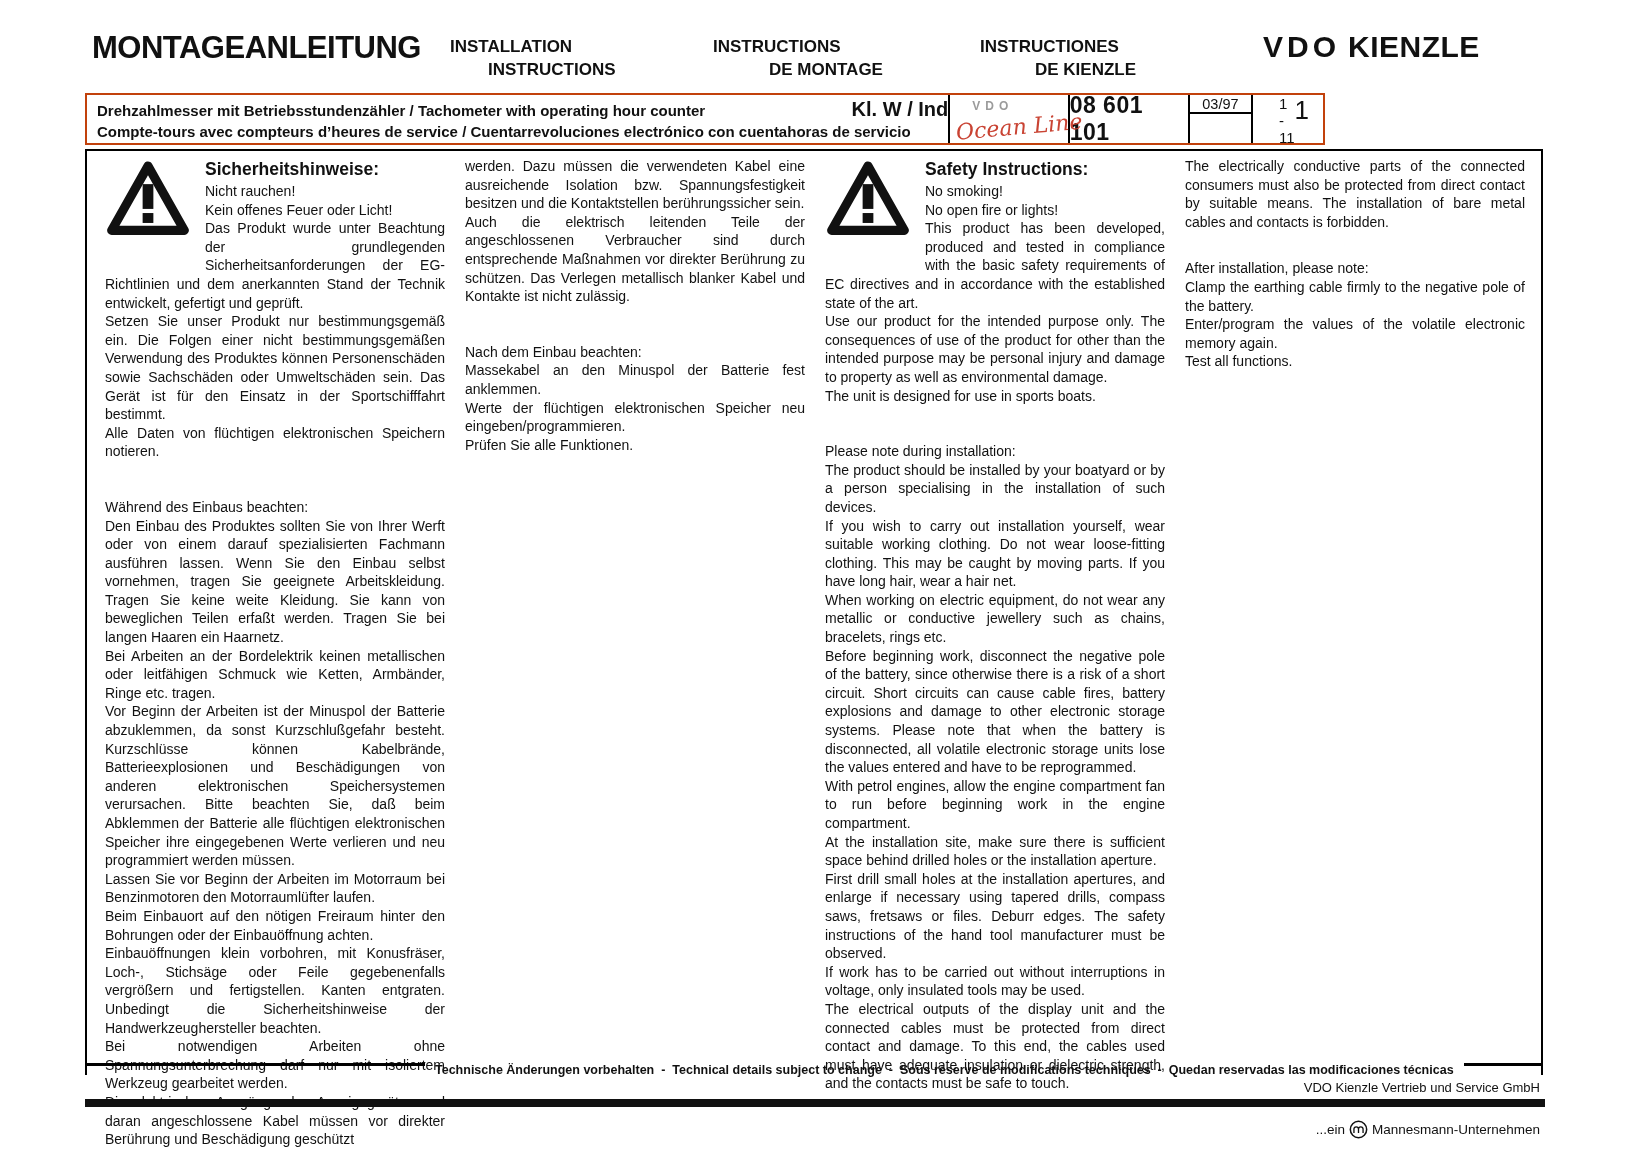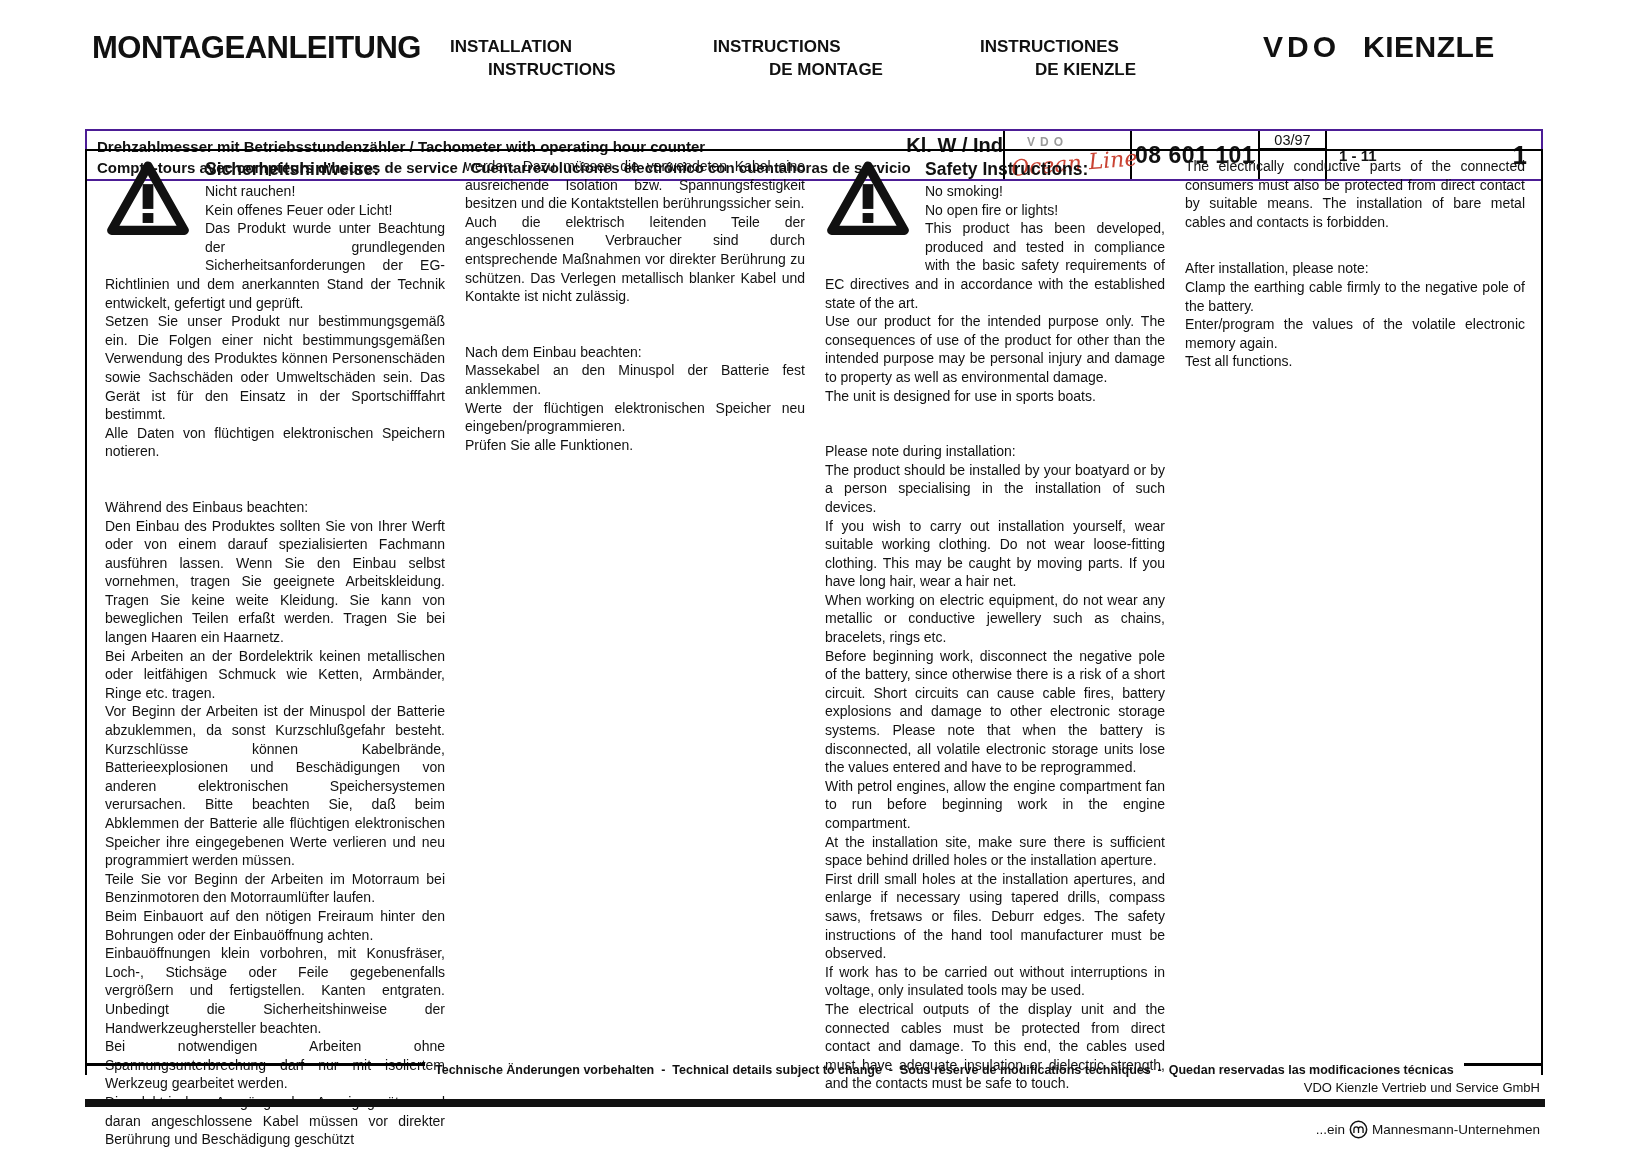--- a/index.html
+++ b/index.html
@@ -13,44 +13,44 @@
   .lang-block { position:absolute; top:35px; font-size:17px; font-weight:bold; line-height:23px; white-space:nowrap; }
   .lang-en { left:450px; }
   .lang-fr { left:713px; }
   .lang-es { left:980px; }
   .lang-block .l2 { display:block; }
   .lang-en .l2 { padding-left:38px; }
   .lang-fr .l2 { padding-left:56px; }
   .lang-es .l2 { padding-left:55px; }
   .brand { position:absolute; left:1263px; top:30px; white-space:nowrap; }
   .brand .vdo { font-size:30px; font-weight:bold; letter-spacing:4px; }
-  .brand .kienzle { font-size:30px; font-weight:bold; letter-spacing:0.5px; margin-left:23px; }
-
-  
-  .pbar { position:absolute; left:85px; top:93px; width:1458px; height:52px;
-          border:2px solid #4c1d95; display:flex;margin-top:36px; }
+  .brand .kienzle { font-size:30px; font-weight:bold; letter-spacing:0.5px; margin-left:8px; }
+
+  
+  .pbar { position:absolute; left:85px; top:93px; width:1240px; height:52px;
+          border:2px solid #c2410c; display:flex; }
   .pbar .cell { border-left:2px solid #000; }
   .pbar .cell:first-child { border-left:none; }
   .c-title { width:916px; padding:5px 10px 0 10px; position:relative; }
   .c-title .t { font-size:15px; font-weight:bold; line-height:21px; white-space:nowrap; }
   .class-code { position:absolute; top:3px; right:0; font-size:20px; font-weight:bold; }
   .c-logo { width:127px; position:relative; }
   .c-logo .lvdo { position:absolute; left:22px; top:4px; font-size:12px; font-weight:bold;
                   letter-spacing:5px; color:#9b9b9b; }
   .c-logo .lscript { position:absolute; left:6px; bottom:3px; right:2px;
                      font-family:"DejaVu Serif", serif; font-style:italic; font-size:22px;
                      color:#c94333; transform:rotate(-5deg); white-space:nowrap; }
   .c-part { width:128px; display:flex; align-items:center; justify-content:center;
             font-size:23px; font-weight:bold; letter-spacing:0.5px; }
   .c-date { width:67px; display:flex; flex-direction:column;gap:12px; }
   .c-date .d-top { flex:1; border-bottom:2px solid #000; display:flex; align-items:center;
                    justify-content:center; font-size:14.5px; }
   .c-date .d-bottom { flex:1; }
-  .c-pages { flex:1; display:flex; align-items:center; justify-content:space-between;
-             padding:0 14px 0 12px;font-weight:bold; }
+  .c-pages { flex:1; display:flex; justify-content:space-between;
+             padding:0 14px 0 26px; }
   .c-pages .range { font-size:15px; }
   .c-pages .pageno { font-size:26px; }
 
   
   .content { position:absolute; left:85px; top:149px; width:1458px; height:926px;
              border:2px solid #000; border-bottom:none; display:flex; gap:20px;
              padding:6px 16px 0 18px; }
   .col { width:340px; font-size:14px; line-height:18.6px; text-align:justify;
          hyphens:auto; -webkit-hyphens:auto; }
   .col p { margin:0; }
@@ -129,21 +129,21 @@
       <h2>Sicherheitshinweise:</h2>
       <p>Nicht rauchen!</p>
       <p>Kein offenes Feuer oder Licht!</p>
       <p>Das Produkt wurde unter Beachtung der grundlegenden Sicherheitsanforderungen der EG-Richtlinien und dem anerkannten Stand der Technik entwickelt, gefertigt und geprüft.</p>
       <p>Setzen Sie unser Produkt nur bestimmungsgemäß ein. Die Folgen einer nicht bestimmungsgemäßen Verwendung des Produktes können Personenschäden sowie Sachschäden oder Umweltschäden sein. Das Gerät ist für den Einsatz in der Sportschifffahrt bestimmt.</p>
       <p>Alle Daten von flüchtigen elektronischen Speichern notieren.</p>
       <p class="gap-lg">Während des Einbaus beachten:</p>
       <p>Den Einbau des Produktes sollten Sie von Ihrer Werft oder von einem darauf spezialisierten Fachmann ausführen lassen. Wenn Sie den Einbau selbst vornehmen, tragen Sie geeignete Arbeitskleidung. Tragen Sie keine weite Kleidung. Sie kann von beweglichen Teilen erfaßt werden. Tragen Sie bei langen Haaren ein Haarnetz.</p>
       <p>Bei Arbeiten an der Bordelektrik keinen metallischen oder leitfähigen Schmuck wie Ketten, Armbänder, Ringe etc. tragen.</p>
       <p>Vor Beginn der Arbeiten ist der Minuspol der Batterie abzuklemmen, da sonst Kurzschlußgefahr besteht. Kurzschlüsse können Kabelbrände, Batterieexplosionen und Beschädigungen von anderen elektronischen Speichersystemen verursachen. Bitte beachten Sie, daß beim Abklemmen der Batterie alle flüchtigen elektronischen Speicher ihre eingegebenen Werte verlieren und neu programmiert werden müssen.</p>
-      <p>Teile Sie vor Beginn der Arbeiten im Motorraum bei Benzinmotoren den Motorraumlüfter laufen.</p>
+      <p>Lassen Sie vor Beginn der Arbeiten im Motorraum bei Benzinmotoren den Motorraumlüfter laufen.</p>
       <p>Beim Einbauort auf den nötigen Freiraum hinter den Bohrungen oder der Einbauöffnung achten.</p>
       <p>Einbauöffnungen klein vorbohren, mit Konusfräser, Loch-, Stichsäge oder Feile gegebenenfalls vergrößern und fertigstellen. Kanten entgraten. Unbedingt die Sicherheitshinweise der Handwerkzeughersteller beachten.</p>
       <p>Bei notwendigen Arbeiten ohne Spannungsunterbrechung darf nur mit isoliertem Werkzeug gearbeitet werden.</p>
       <p>Die elektrischen Ausgänge des Anzeigegerätes und daran angeschlossene Kabel müssen vor direkter Berührung und Beschädigung geschützt</p>
     </div>
 
     <div class="col" lang="de">
       <p>werden. Dazu müssen die verwendeten Kabel eine ausreichende Isolation bzw. Spannungsfestigkeit besitzen und die Kontaktstellen berührungssicher sein.</p>
       <p>Auch die elektrisch leitenden Teile der angeschlossenen Verbraucher sind durch entsprechende Maßnahmen vor direkter Berührung zu schützen. Das Verlegen metallisch blanker Kabel und Kontakte ist nicht zulässig.</p>
       <p class="gap-lg">Nach dem Einbau beachten:</p>

